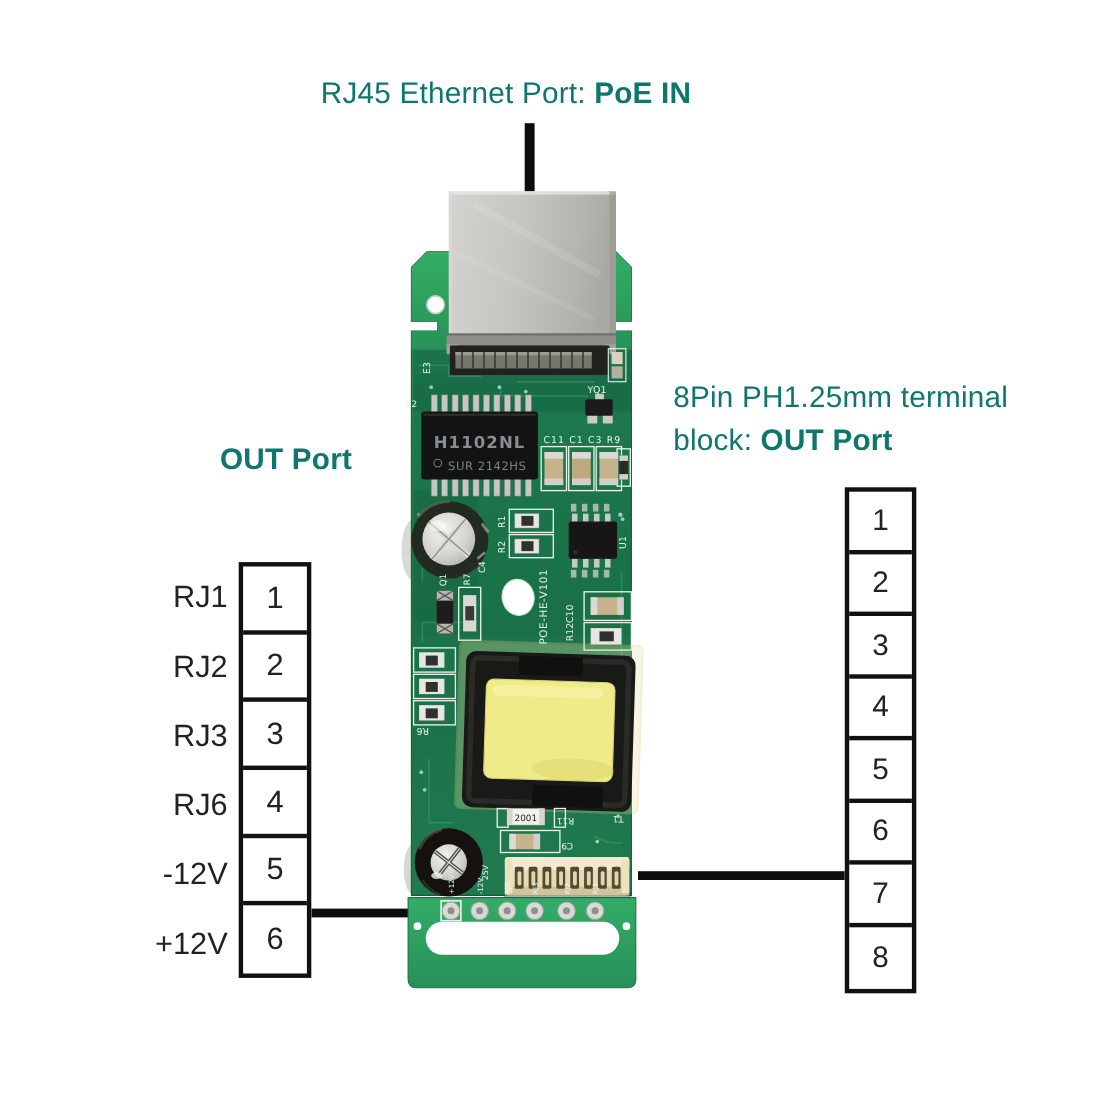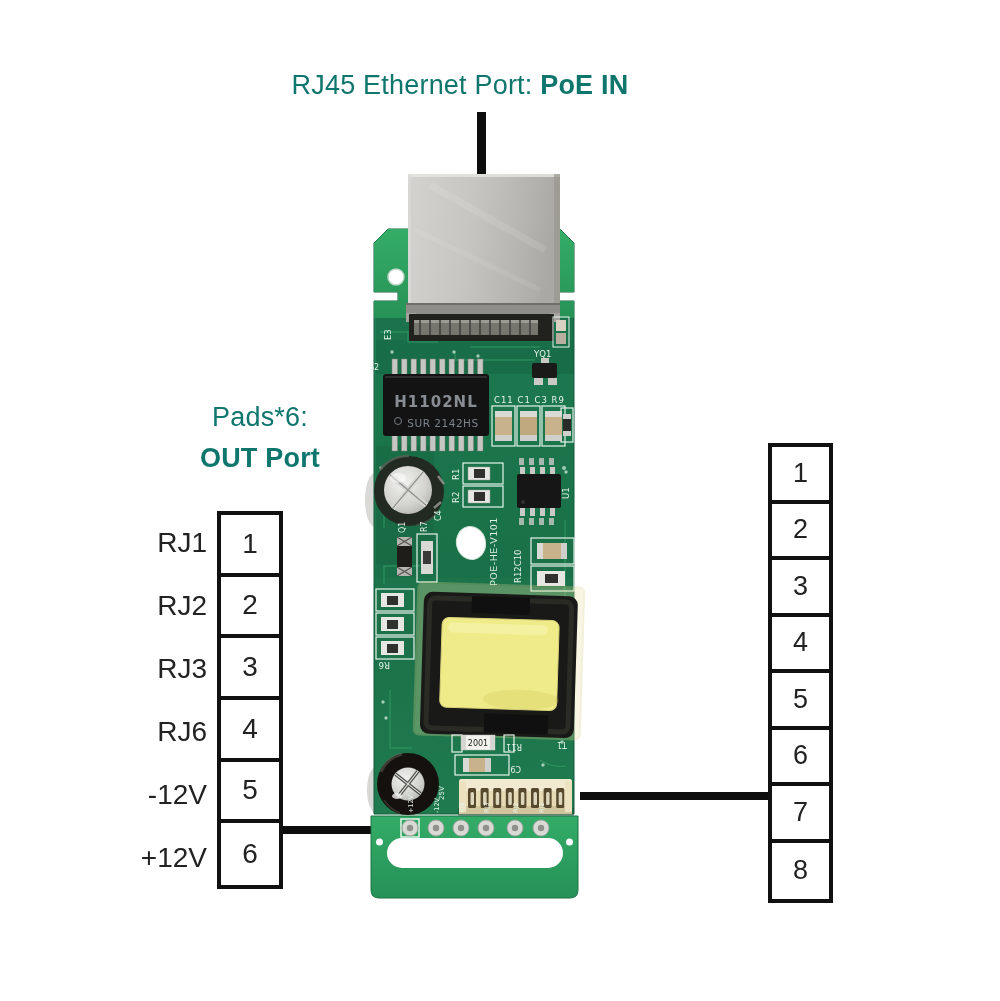--- a/index.html
+++ b/index.html
@@ -27,23 +27,26 @@
   .rtable .cell:not(:last-child){border-bottom:4px solid #111;}
   svg text{font-family:"DejaVu Sans", sans-serif;}
 </style>
 </head>
 <body>
 
 <div class="canvas">
 
   <div class="ann top-label"><span>RJ45 Ethernet Port: </span><b>PoE IN</b></div>
 
+  <div class="ann right-label">
+    <div>8Pin PH1.25mm terminal</div>
+    <div><span>block: </span><b>OUT Port</b></div>
+  </div>
 
   <div class="ann left-label">
-    <div>Pads*6:</div>
     <div><b>OUT Port</b></div>
   </div>
 
   <div class="vline"></div>
   <div class="hline l"></div>
   <div class="hline r"></div>
 
   <div class="llabels">
     <div class="lab">RJ1</div>
     <div class="lab">RJ2</div>

